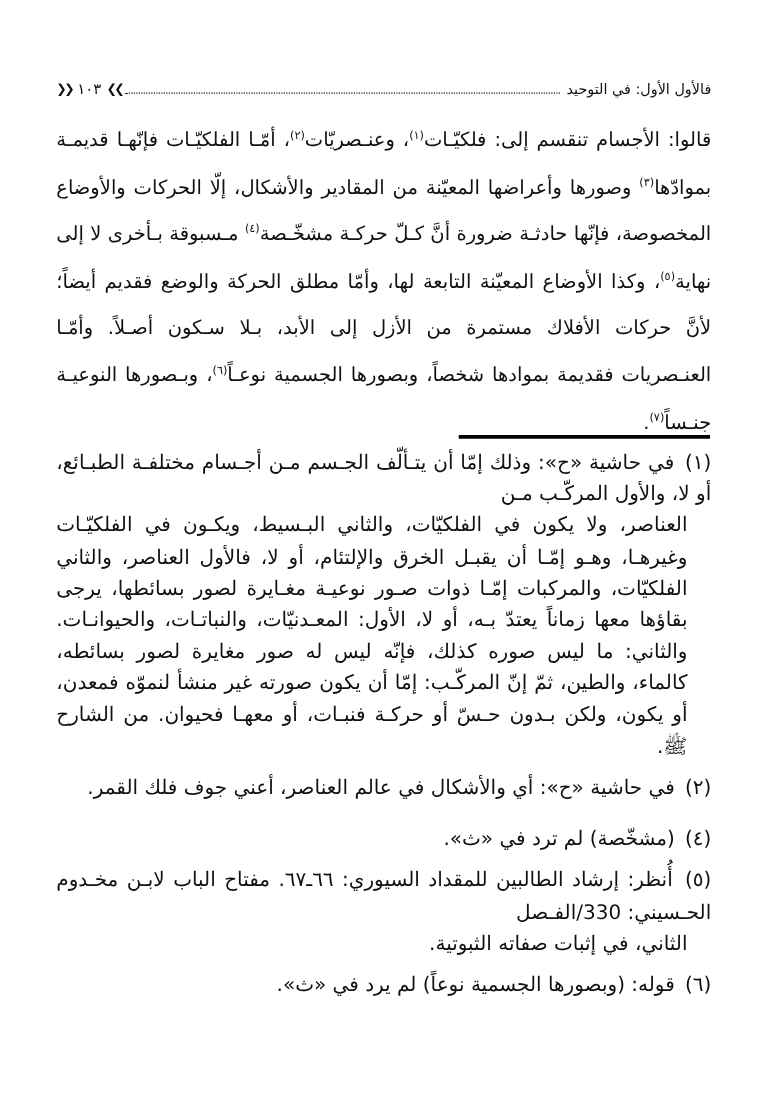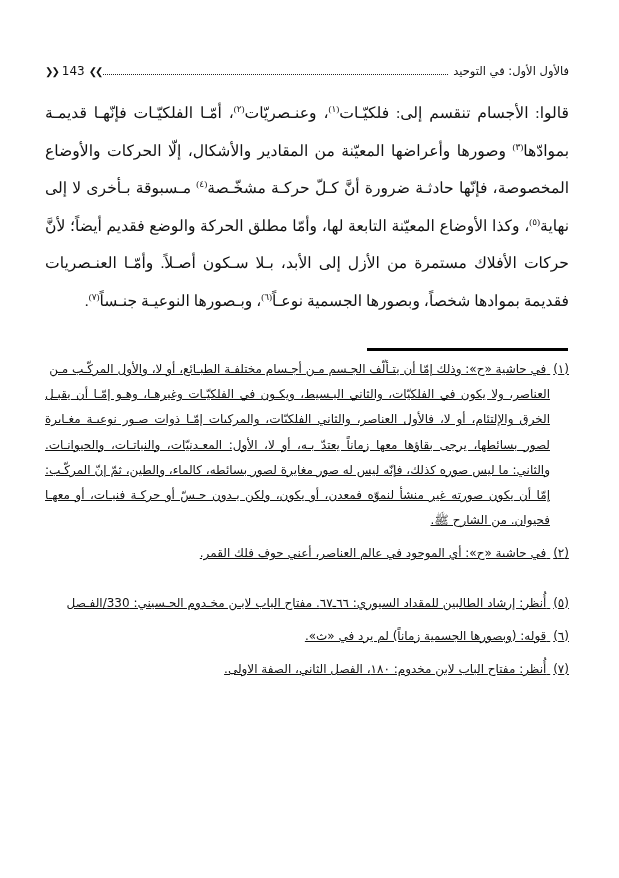--- a/index.html
+++ b/index.html
@@ -62,43 +62,41 @@
       top: 94px;
       left: 0;
       right: 0;
       font-size: 15.6px;
       line-height: 37.6px;
       text-align: justify;
       text-align-last: right;
     }
     .main-text p {
       margin: 0;
-      font-family: Liberation Serif, serif;
     }
     sup.fn-ref {
       font-size: 9px;
       line-height: 0;
       vertical-align: super;
     }
     .divider {
       position: absolute;
       top: 348px;
       right: 1px;
       width: 201px;
       height: 2.5px;
       background: #000;
     }
     .footnotes {
       position: absolute;
       top: 357px;
       left: 0;
       right: 0;
-      font-size: 12px;
+      font-size: 16px;
       line-height: 25.2px;
-      text-decoration: underline;
     }
     .footnote {
       margin: 0;
       padding-right: 0;
       text-align: justify;
     }
     .footnote .fn-num {
       padding-left: 3px;
     }
     .footnote .fn-cont {
@@ -112,21 +110,21 @@
 </head>
 <body>
 
 <div class="page">
 
   <div class="running-header">
     <span class="chapter-title">فالأول الأول: في التوحيد</span>
     <span class="leader"></span>
     <span class="page-num">
       <span class="orn">❯❯</span>
-      <span>143</span>
+      <span>١٠٣</span>
       <span class="orn">❮❮</span>
     </span>
   </div>
 
   <div class="main-text">
     <p>
       <span>قالوا: الأجسام تنقسم إلى: فلكيّـات</span><sup class="fn-ref">(١)</sup><span>، وعنـصريّات</span><sup class="fn-ref">(٢)</sup><span>، أمّـا الفلكيّـات فإنّهـا قديمـة بموادّها</span><sup class="fn-ref">(٣)</sup><span> وصورها وأعراضها المعيّنة من المقادير والأشكال، إلّا الحركات والأوضاع المخصوصة، فإنّها حادثـة ضرورة أنَّ كـلّ حركـة مشخّـصة</span><sup class="fn-ref">(٤)</sup><span> مـسبوقة بـأخرى لا إلى نهاية</span><sup class="fn-ref">(٥)</sup><span>، وكذا الأوضاع المعيّنة التابعة لها، وأمّا مطلق الحركة والوضع فقديم أيضاً؛ لأنَّ حركات الأفلاك مستمرة من الأزل إلى الأبد، بـلا سـكون أصـلاً. وأمّـا العنـصريات فقديمة بموادها شخصاً، وبصورها الجسمية نوعـاً</span><sup class="fn-ref">(٦)</sup><span>، وبـصورها النوعيـة جنـساً</span><sup class="fn-ref">(٧)</sup><span>.</span>
     </p>
   </div>
 
@@ -134,34 +132,35 @@
 
   <div class="footnotes">
     <div class="footnote">
       <span class="fn-num">(١)</span>
       <span>في حاشية «ح»: وذلك إمّا أن يتـألّف الجـسم مـن أجـسام مختلفـة الطبـائع، أو لا، والأول المركّـب مـن</span>
       <span class="fn-cont">العناصر، ولا يكون في الفلكيّات، والثاني البـسيط، ويكـون في الفلكيّـات وغيرهـا، وهـو إمّـا أن يقبـل الخرق والإلتئام، أو لا، فالأول العناصر، والثاني الفلكيّات، والمركبات إمّـا ذوات صـور نوعيـة مغـايرة لصور بسائطها، يرجى بقاؤها معها زماناً يعتدّ بـه، أو لا، الأول: المعـدنيّات، والنباتـات، والحيوانـات. والثاني: ما ليس صوره كذلك، فإنّه ليس له صور مغايرة لصور بسائطه، كالماء، والطين، ثمّ إنّ المركّـب: إمّا أن يكون صورته غير منشأ لنموّه فمعدن، أو يكون، ولكن بـدون حـسّ أو حركـة فنبـات، أو معهـا فحيوان. من الشارح ﷺ.</span>
     </div>
     <div class="fn-gap"></div>
     <div class="footnote">
       <span class="fn-num">(٢)</span>
-      <span>في حاشية «ح»: أي الموجود في عالم العناصر، أعني جوف فلك القمر.</span>
+      <span>في حاشية «ح»: أي والأشكال في عالم العناصر، أعني جوف فلك القمر.</span>
     </div>
     <div class="fn-gap"></div>
     <div class="fn-gap"></div>
+    <div class="footnote">
+      <span class="fn-num">(٤)</span>
+      <span>(مشخّصة) لم ترد في «ث».</span>
+    </div>
     <div class="fn-gap"></div>
     <div class="footnote">
       <span class="fn-num">(٥)</span>
       <span>أُنظر: إرشاد الطالبين للمقداد السيوري: ٦٦ـ٦٧. مفتاح الباب لابـن مخـدوم الحـسيني: 330/الفـصل</span>
+      <span class="fn-cont">الثاني، في إثبات صفاته الثبوتية.</span>
     </div>
     <div class="fn-gap"></div>
     <div class="footnote">
       <span class="fn-num">(٦)</span>
-      <span>قوله: (وبصورها الجسمية زماناً) لم يرد في «ث».</span>
+      <span>قوله: (وبصورها الجسمية نوعاً) لم يرد في «ث».</span>
     </div>
     <div class="fn-gap"></div>
-    <div class="footnote">
-      <span class="fn-num">(٧)</span>
-      <span>أُنظر: مفتاح الباب لابن مخدوم: ١٨٠، الفصل الثاني، الصفة الاولى.</span>
-    </div>
   </div>
 
 </div>
 
 </body></html>

